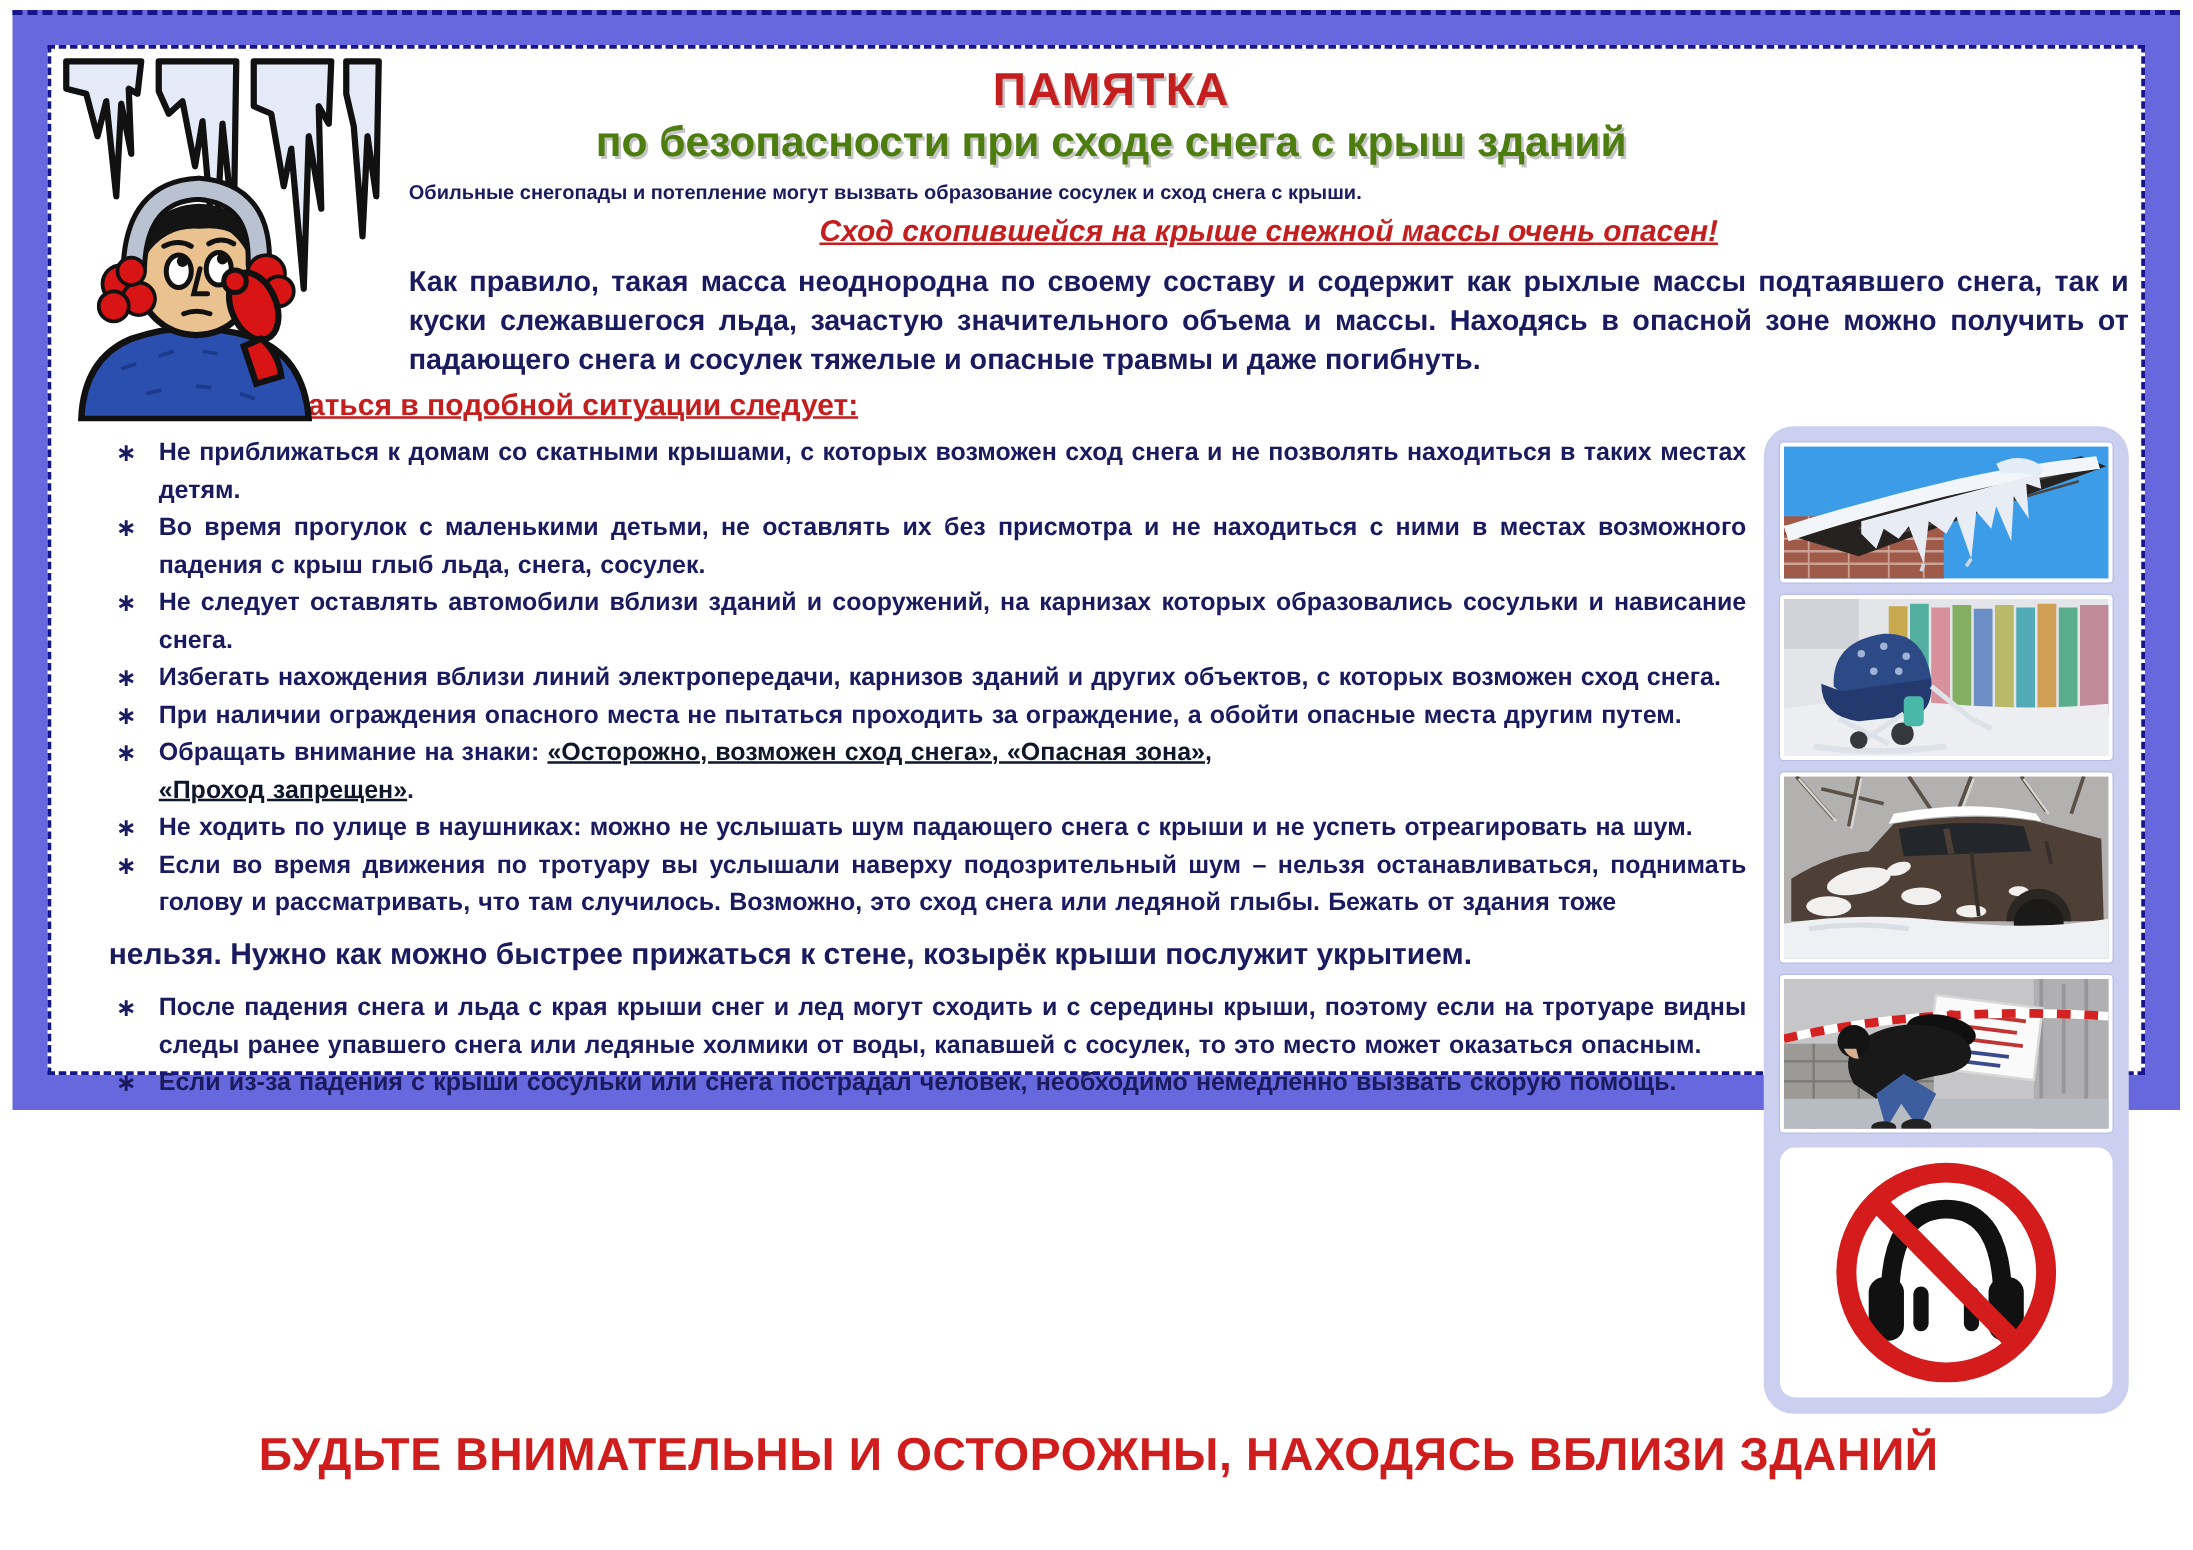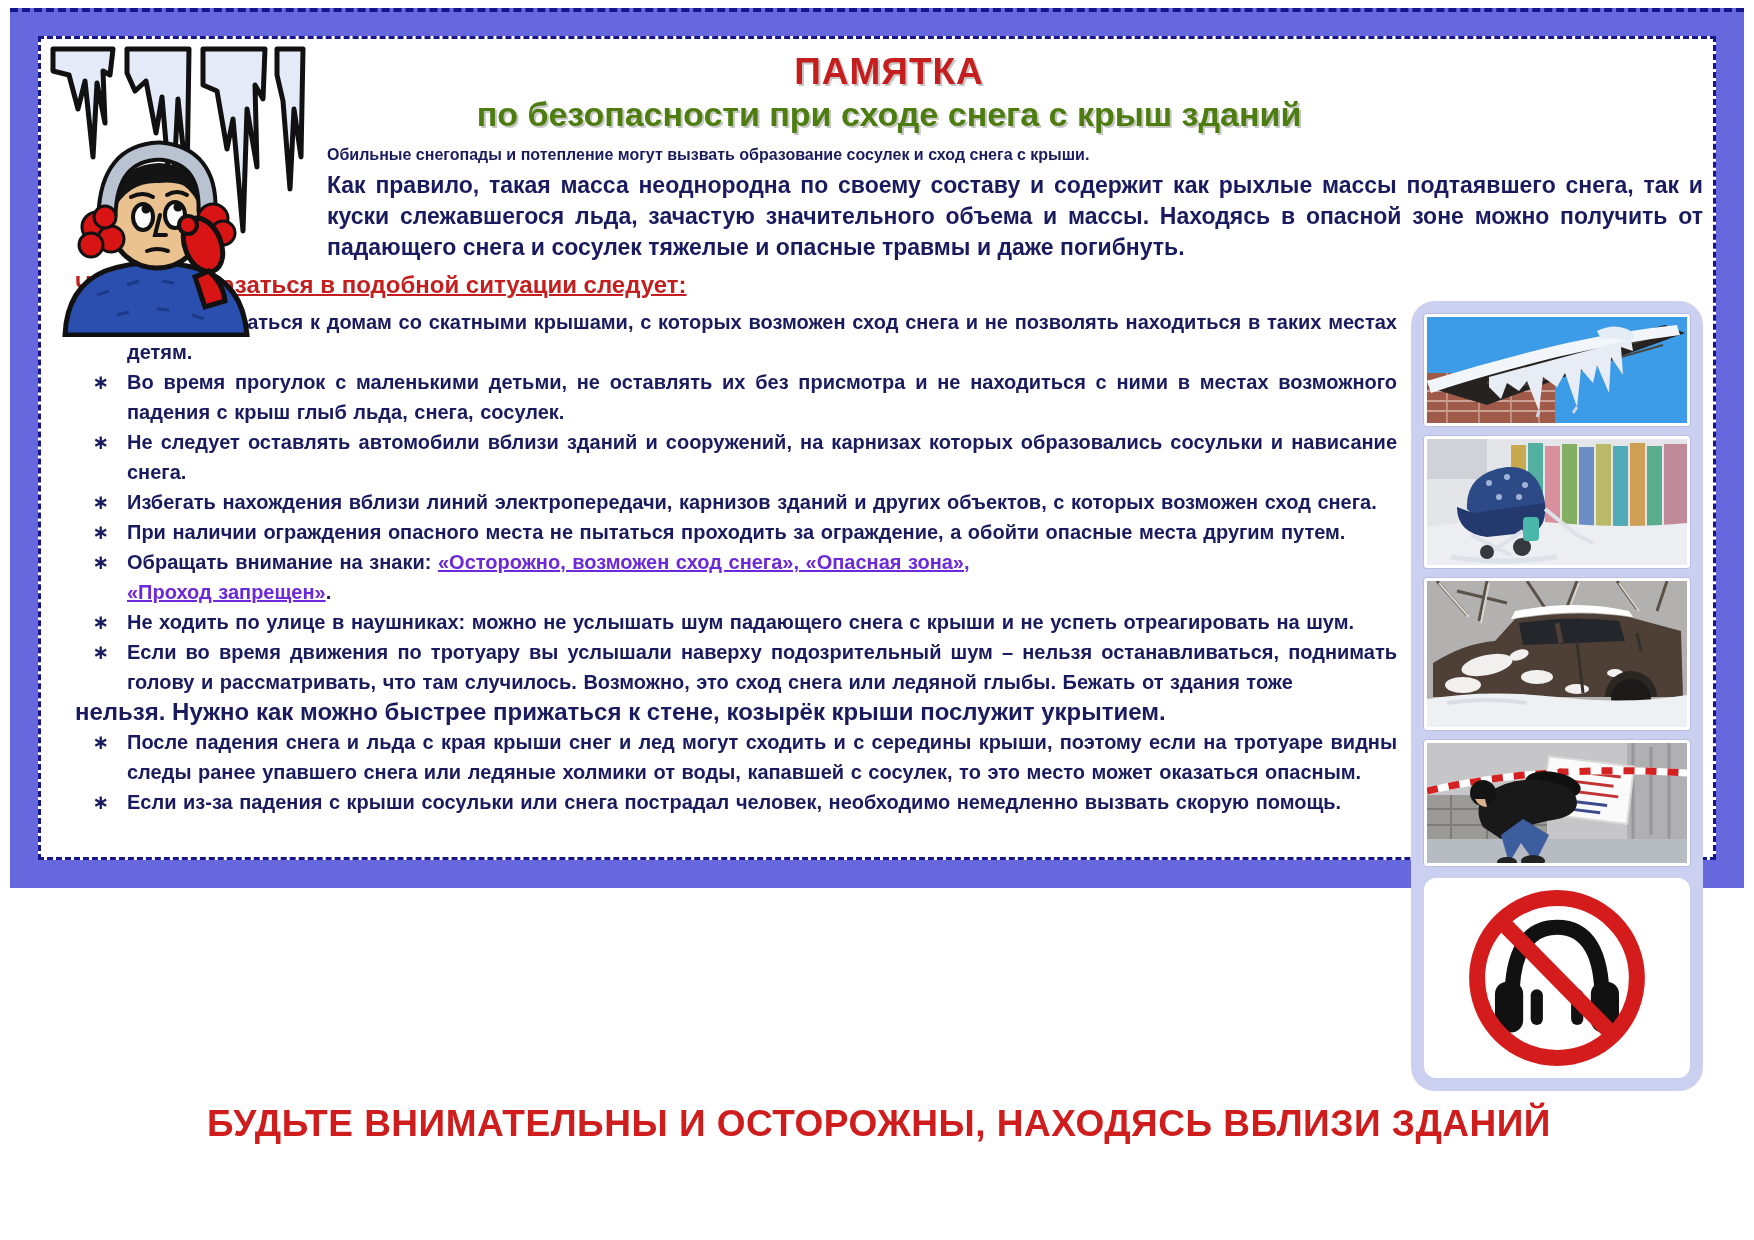--- a/index.html
+++ b/index.html
@@ -25,22 +25,22 @@
   .intro2{font-size:23px;line-height:31px;text-align:justify;margin:0;}
 
   
   .row{display:flex;flex:1;margin-top:8px;}
   .list-col{flex:1;padding-right:14px;min-width:0;}
   .list-heading{font-size:24px;color:#c41e1e;text-decoration:underline;
                 text-decoration-thickness:2px;margin:0 0 8px;}
   .bullet{display:flex;margin:0;}
   .marker{flex:none;width:52px;text-align:center;font-size:20px;padding-top:3px;}
   .btext{flex:1;margin:0;text-align:justify;font-size:20px;line-height:30px;word-spacing:1px;}
-  .continuation{margin:0;font-size:24px;line-height:30px;}
-  .red{color:#6d28d9;text-decoration:underline;text-decoration-thickness:2px;}
+  .continuation{margin:12px;font-size:24px;line-height:30px;}
+  .red{color:#0f172a;text-decoration:underline;text-decoration-thickness:2px;}
 
   
   .photo-col{flex:none;width:292px;padding-top:30px;}
   .photo-panel{background:#ccd0f0;border-radius:24px;padding:13px;
                display:flex;flex-direction:column;gap:10px;}
   .photo{margin:0;border:3px solid #ffffff;border-radius:3px;overflow:hidden;
          box-shadow:0 0 0 1px #b9bde4;background:#fff;}
   .photo svg{display:block;width:100%;height:auto;}
   .sign-card{background:#ffffff;border-radius:12px;margin-top:2px;
              display:flex;align-items:center;justify-content:center;padding:6px 0;}
@@ -90,20 +90,21 @@
          <path d="M100,206 Q110,202 121,206" fill="none" stroke="#111" stroke-width="4" stroke-linecap="round"></path>
          <ellipse cx="156" cy="200" rx="18" ry="28" transform="rotate(-22 156 200)" fill="#d81414" stroke="#111" stroke-width="5"></ellipse>
          <circle cx="141" cy="180" r="9" fill="#d81414" stroke="#111" stroke-width="4"></circle>
          <path d="M162,226 Q176,238 178,256 L158,262 Q152,244 148,232 Z" fill="#d81414" stroke="#111" stroke-width="5"></path>
        </svg>
      </div>
      <h1 class="title">ПАМЯТКА</h1>
      <h2 class="subtitle">по безопасности при сходе снега с крыш зданий</h2>
      <div class="intro">
        <p class="intro1">Обильные снегопады и потепление могут вызвать образование сосулек и сход снега с крыши.</p>
+       <p class="warning">Сход скопившейся на крыше снежной массы очень опасен!</p>
        <p class="intro2">Как правило, такая масса неоднородна по своему составу и содержит как рыхлые массы подтаявшего снега, так и куски слежавшегося льда, зачастую значительного объема и массы. Находясь в опасной зоне можно получить от падающего снега и сосулек тяжелые и опасные травмы и даже погибнуть.</p>
      </div>
    </header>
 
    <div class="row">
      <section class="list-col">
        <h3 class="list-heading">Чтобы не оказаться в подобной ситуации следует:</h3>
        <div id="safety-list">
               <div class="bullet">
                 <span class="marker">∗</span>

